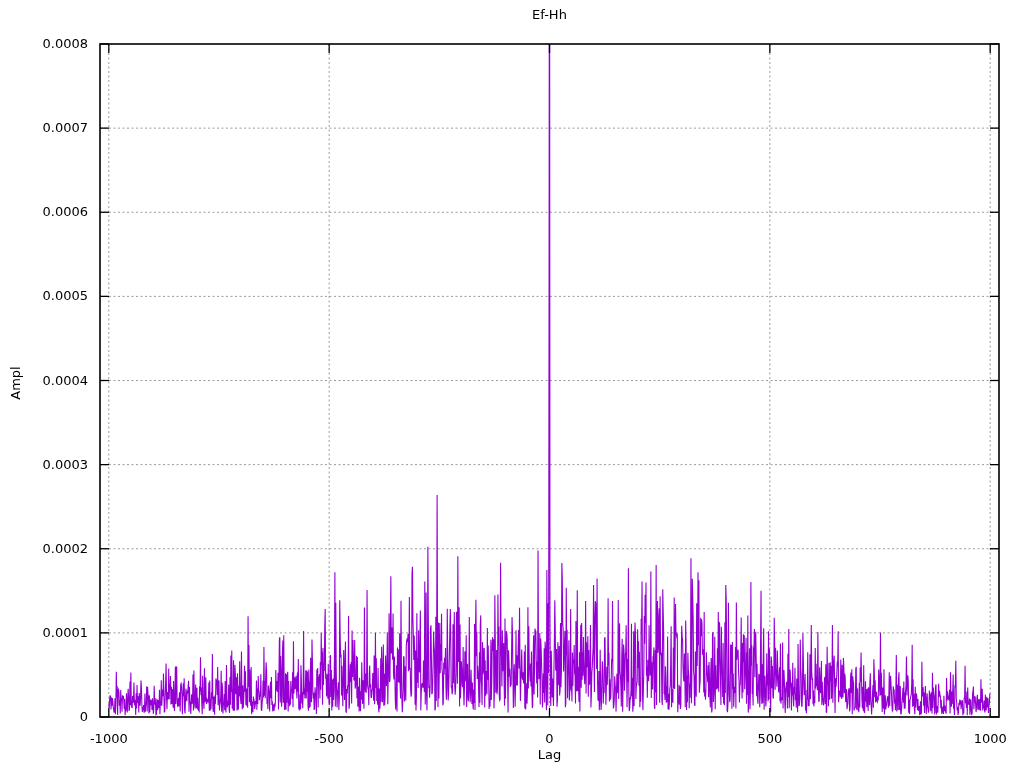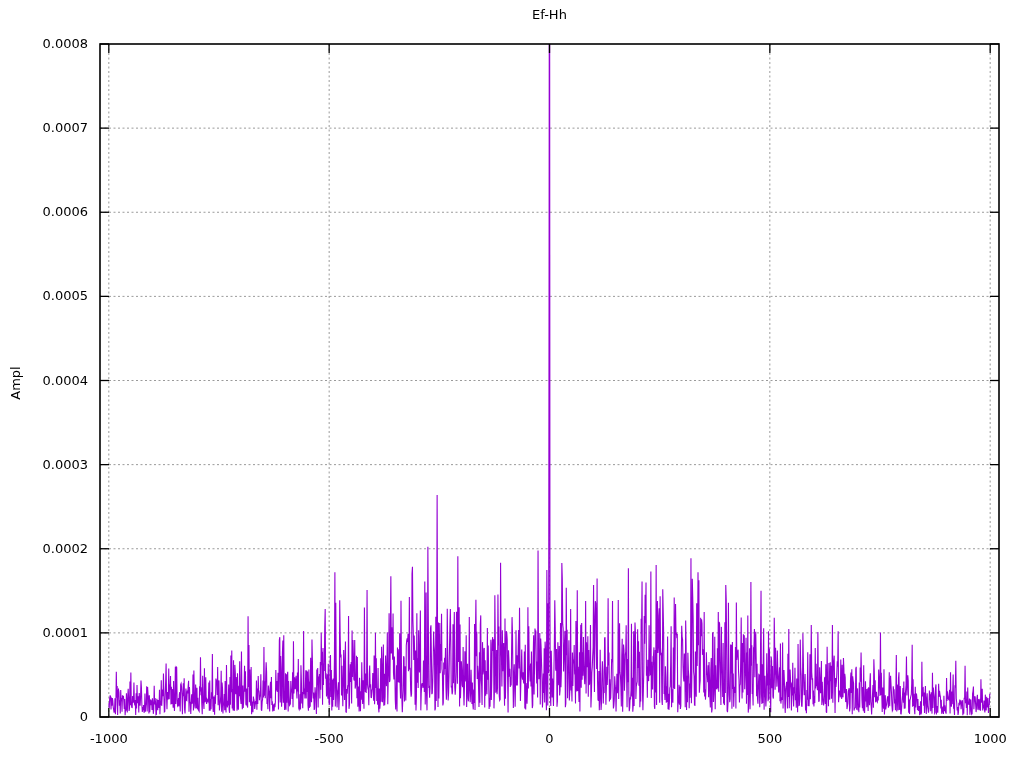--- a/index.html
+++ b/index.html
@@ -16,20 +16,21 @@
   .tick{stroke:#000;stroke-width:1.3;fill:none;}
   .xt,.yt{font-family:"DejaVu Sans","Liberation Sans",sans-serif;font-size:13px;fill:#000;}
   .border{fill:none;stroke:#000;stroke-width:1.6;}
 </style>
 </head>
 <body>
 
 <div class="page">
   <div class="title">Ef-Hh</div>
   <div class="ylabel">Ampl</div>
+  <div class="xlabel">Lag</div>
   <svg id="plot" width="1024" height="768">
       <clipPath id="pc">
         <rect x="100" y="44" width="899" height="673"></rect>
       </clipPath>
       <line x1="108.81372549019608" y1="44" x2="108.81372549019608" y2="717" class="grid" stroke="#9a9a9a"></line>
       <line x1="329.156862745098" y1="44" x2="329.156862745098" y2="717" class="grid" stroke="#9a9a9a"></line>
       <line x1="549.5" y1="44" x2="549.5" y2="717" class="grid" stroke="#9a9a9a"></line>
       <line x1="769.843137254902" y1="44" x2="769.843137254902" y2="717" class="grid" stroke="#9a9a9a"></line>
       <line x1="990.186274509804" y1="44" x2="990.186274509804" y2="717" class="grid" stroke="#9a9a9a"></line>
       <line x1="100" y1="632.875" x2="999" y2="632.875" class="grid" stroke="#9a9a9a"></line>

